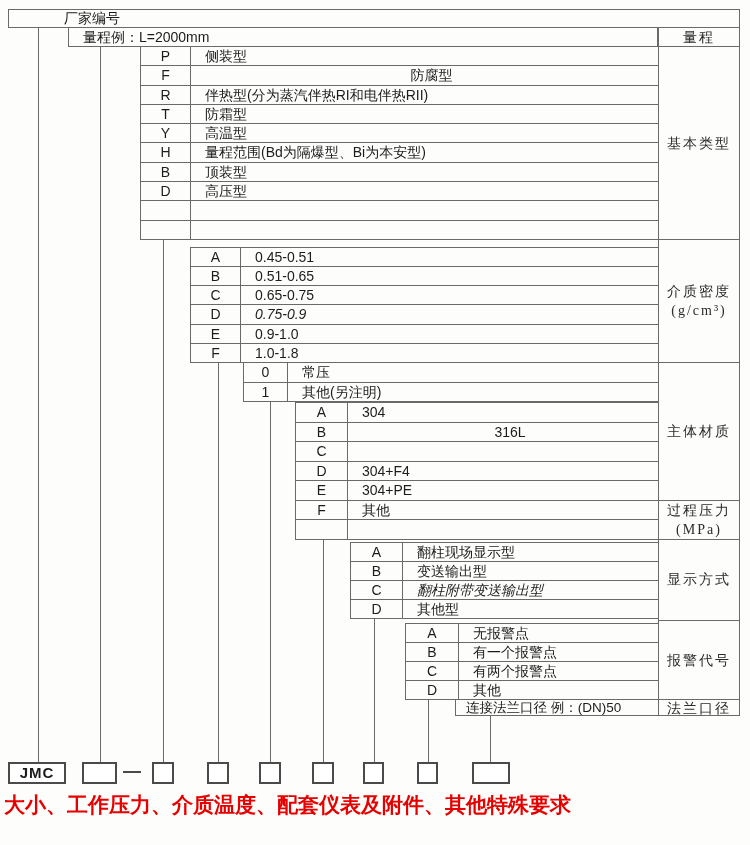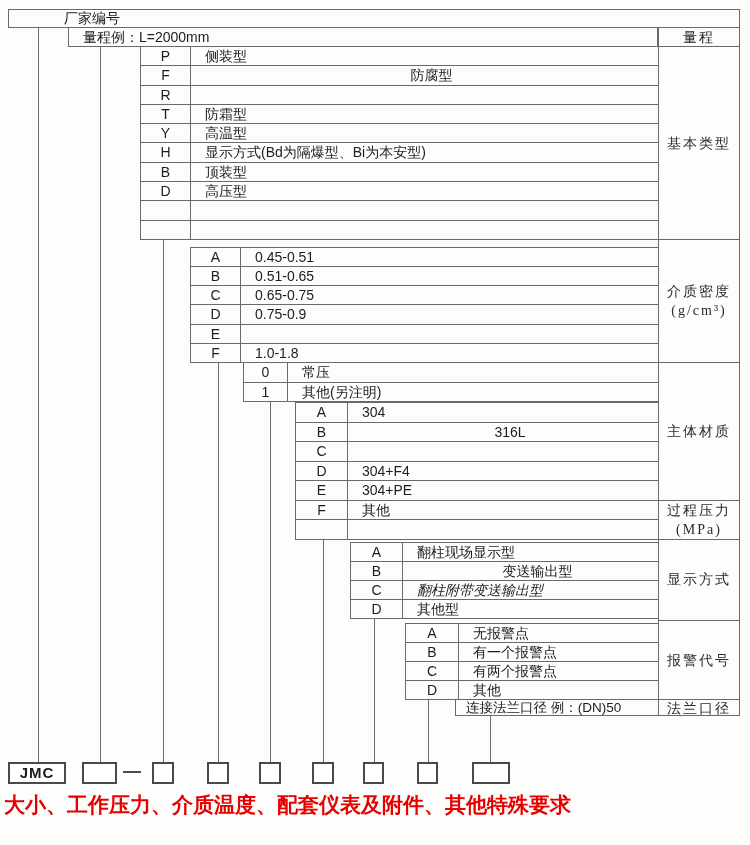--- a/index.html
+++ b/index.html
@@ -46,32 +46,33 @@
         <div class="sec-row" style="height: 19.3px;">
           <div class="code" style="width: 50px; line-height: 18.3px;">P</div>
           <div class="desc" style="line-height: 18.3px;">侧装型</div>
         </div>
         <div class="sec-row" style="height: 19.3px;">
           <div class="code" style="width: 50px; line-height: 18.3px;">F</div>
           <div class="desc" style="line-height: 18.3px; text-align: center;">防腐型</div>
         </div>
         <div class="sec-row" style="height: 19.3px;">
           <div class="code" style="width: 50px; line-height: 18.3px;">R</div>
+          <div class="desc" style="line-height: 18.3px;">伴热型(分为蒸汽伴热RI和电伴热RII)</div>
         </div>
         <div class="sec-row" style="height: 19.3px;">
           <div class="code" style="width: 50px; line-height: 18.3px;">T</div>
           <div class="desc" style="line-height: 18.3px;">防霜型</div>
         </div>
         <div class="sec-row" style="height: 19.3px;">
           <div class="code" style="width: 50px; line-height: 18.3px;">Y</div>
           <div class="desc" style="line-height: 18.3px;">高温型</div>
         </div>
         <div class="sec-row" style="height: 19.3px;">
           <div class="code" style="width: 50px; line-height: 18.3px;">H</div>
-          <div class="desc" style="line-height: 18.3px;">显示方式(Bd为隔爆型、Bi为本安型)</div>
+          <div class="desc" style="line-height: 18.3px;">量程范围(Bd为隔爆型、Bi为本安型)</div>
         </div>
         <div class="sec-row" style="height: 19.3px;">
           <div class="code" style="width: 50px; line-height: 18.3px;">B</div>
           <div class="desc" style="line-height: 18.3px;">顶装型</div>
         </div>
         <div class="sec-row" style="height: 19.3px;">
           <div class="code" style="width: 50px; line-height: 18.3px;">D</div>
           <div class="desc" style="line-height: 18.3px;">高压型</div>
         </div>
         <div class="sec-row" style="height: 19.3px;">
@@ -91,24 +92,25 @@
         <div class="sec-row" style="height: 19.17px;">
           <div class="code" style="width: 50px; line-height: 18.17px;">B</div>
           <div class="desc" style="line-height: 18.17px;">0.51-0.65</div>
         </div>
         <div class="sec-row" style="height: 19.17px;">
           <div class="code" style="width: 50px; line-height: 18.17px;">C</div>
           <div class="desc" style="line-height: 18.17px;">0.65-0.75</div>
         </div>
         <div class="sec-row" style="height: 19.17px;">
           <div class="code" style="width: 50px; line-height: 18.17px;">D</div>
-          <div class="desc" style="line-height: 18.17px;">0.75-0.9</div>
+          <div class="desc" style="line-height: 18.17px; font-style: italic;">0.75-0.9</div>
         </div>
         <div class="sec-row" style="height: 19.17px;">
           <div class="code" style="width: 50px; line-height: 18.17px;">E</div>
+          <div class="desc" style="line-height: 18.17px;">0.9-1.0</div>
         </div>
         <div class="sec-row" style="height: 19.17px;">
           <div class="code" style="width: 50px; line-height: 18.17px;">F</div>
           <div class="desc" style="line-height: 18.17px;">1.0-1.8</div>
         </div>
       </div>
       <div class="sec" style="left: 243px; top: 362px; width: 415px;">
         <div class="sec-row" style="height: 19.5px;">
           <div class="code" style="width: 44px; line-height: 18.5px;">0</div>
           <div class="desc" style="line-height: 18.5px;">常压</div>
@@ -147,21 +149,21 @@
           <div class="desc" style="line-height: 18.57px;"></div>
         </div>
       </div>
       <div class="sec" style="left: 350px; top: 542px; width: 308px;">
         <div class="sec-row" style="height: 19px;">
           <div class="code" style="width: 52px; line-height: 18px;">A</div>
           <div class="desc" style="line-height: 18px;">翻柱现场显示型</div>
         </div>
         <div class="sec-row" style="height: 19px;">
           <div class="code" style="width: 52px; line-height: 18px;">B</div>
-          <div class="desc" style="line-height: 18px; text-align: center;">变送输出型</div>
+          <div class="desc" style="line-height: 18px;">变送输出型</div>
         </div>
         <div class="sec-row" style="height: 19px;">
           <div class="code" style="width: 52px; line-height: 18px;">C</div>
           <div class="desc" style="line-height: 18px; font-style: italic;">翻柱附带变送输出型</div>
         </div>
         <div class="sec-row" style="height: 19px;">
           <div class="code" style="width: 52px; line-height: 18px;">D</div>
           <div class="desc" style="line-height: 18px;">其他型</div>
         </div>
       </div>

